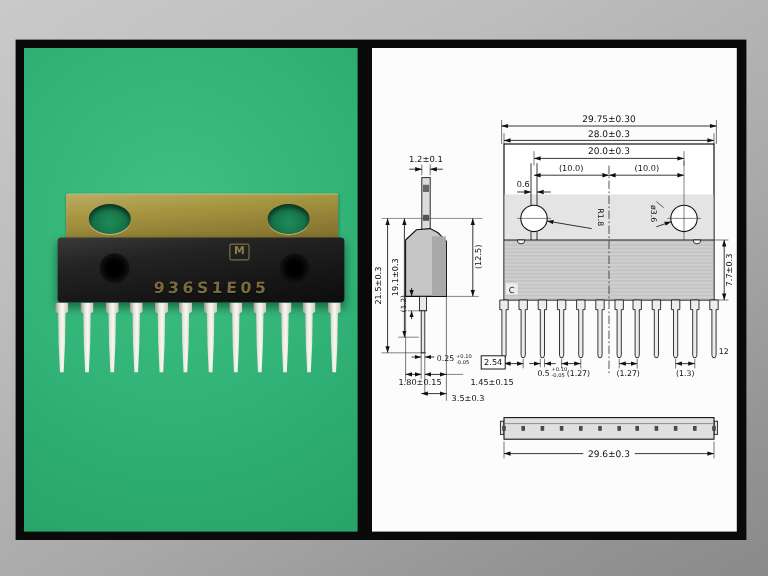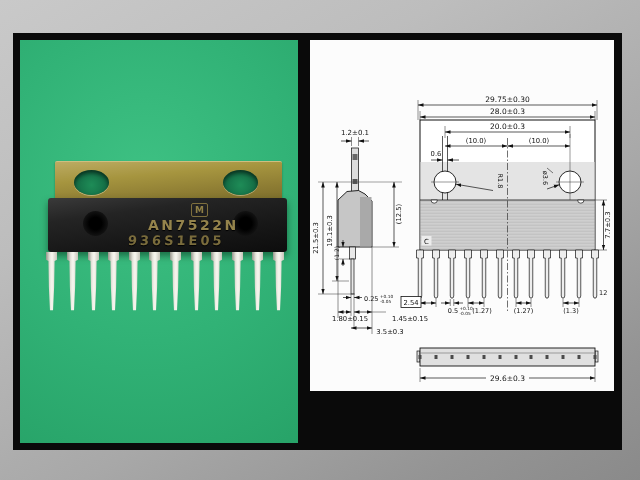--- a/index.html
+++ b/index.html
@@ -38,39 +38,38 @@
   .pn{position:absolute;left:100px;top:19px;font-size:14px;font-weight:bold;letter-spacing:2.5px;
     color:#95844c;text-shadow:0 1px 1px #000;}
   .serial{position:absolute;left:80px;top:35px;font-size:13px;font-weight:bold;letter-spacing:3px;
     color:#837440;transform:skewX(-3deg);text-shadow:0 1px 1px #000;opacity:.92;}
   .ppin{
     position:absolute;top:212px;width:11px;height:60px;
     background:linear-gradient(90deg,#97958b 0%,#e8e7de 35%,#f8f7f0 55%,#c6c4b9 100%);
     clip-path:polygon(0 0,100% 0,100% 13%,78% 15%,74% 58%,64% 97%,36% 97%,26% 58%,22% 15%,0 13%);
   }
   
-  .drawing-panel{position:absolute;left:310px;top:40px;width:304px;height:351px;background:#fcfcfc;}
+  .drawing-panel{position:absolute;left:310px;top:40px;width:304px;height:403px;background:#fcfcfc;}
   svg text{fill:#111;font-family:"DejaVu Sans",sans-serif;}
 </style>
 </head>
 <body>
 
 <div class="stage">
   <div class="black-mat"></div>
 
   <div class="photo-panel">
     <div class="tab">
       <div class="hole l"></div>
       <div class="hole r"></div>
     </div>
     <div class="chip-body">
       <div class="dimple l"></div>
       <div class="dimple r"></div>
       <div class="logo">M</div>
-      <div class="pn">AN7522N</div>
       <div class="serial">936S1E05</div>
     </div>
     <div class="ppin" style="left:26px"></div>
     <div class="ppin" style="left:47px"></div>
     <div class="ppin" style="left:68px"></div>
     <div class="ppin" style="left:88px"></div>
     <div class="ppin" style="left:109px"></div>
     <div class="ppin" style="left:129px"></div>
     <div class="ppin" style="left:150px"></div>
     <div class="ppin" style="left:171px"></div>

